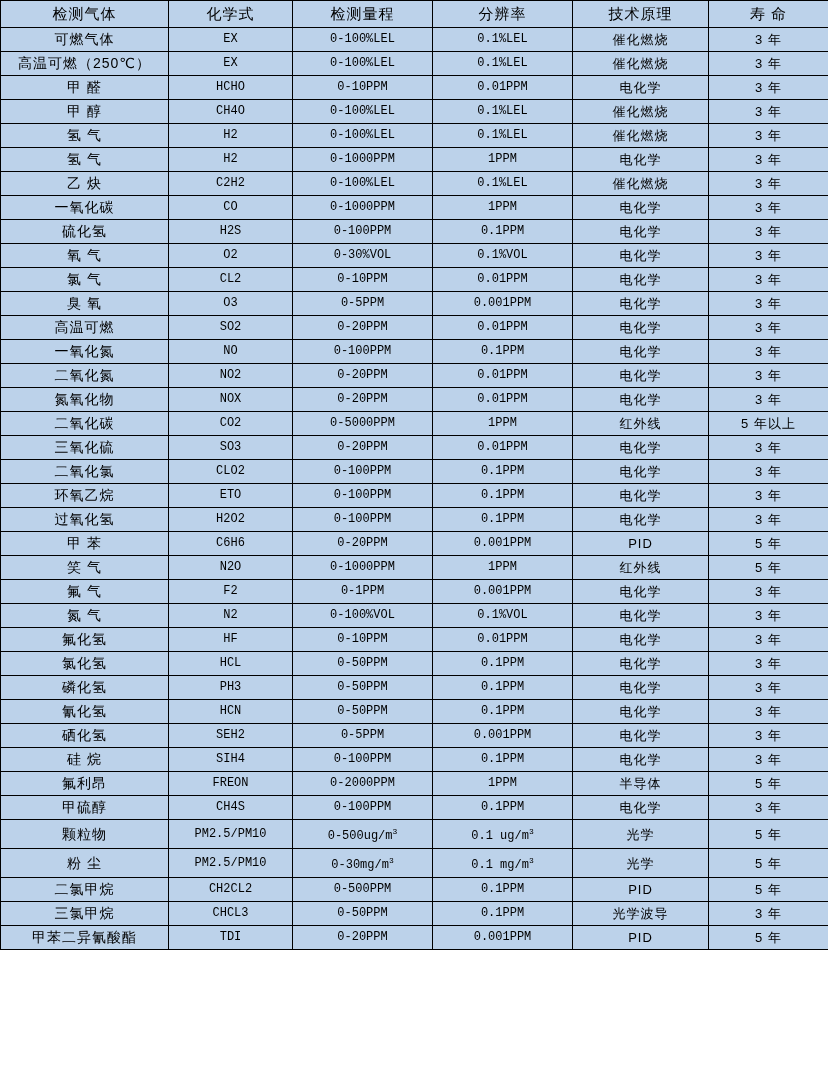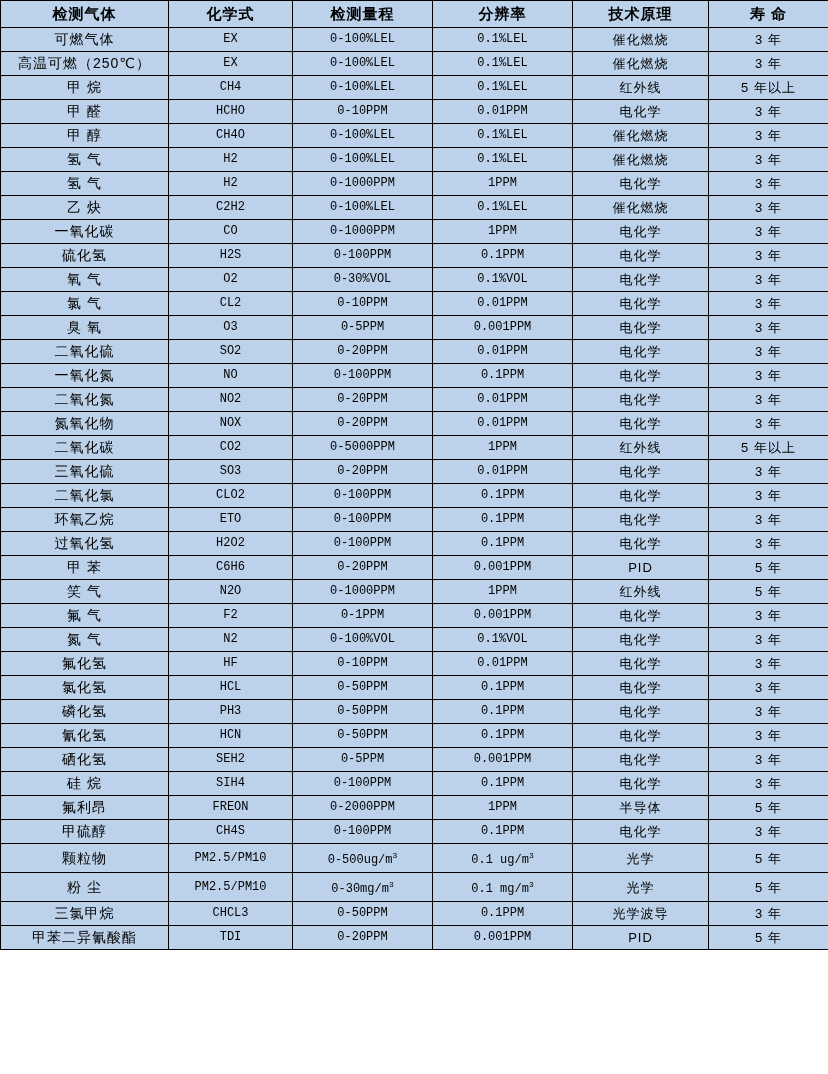--- a/index.html
+++ b/index.html
@@ -33,21 +33,21 @@
     padding: 0;
     height: 23px;
     line-height: 23px;
     overflow: hidden;
     white-space: nowrap;
   }
   table.gas-table thead th {
     height: 26px;
     line-height: 26px;
     font-size: 15px;
-    font-weight: bold;
+    font-weight: normal;
     letter-spacing: 1px;
   }
   table.gas-table td.name {
     font-size: 14px;
     letter-spacing: 1px;
     margin-left: 29px;
   }
   table.gas-table td.formula,
   table.gas-table td.range,
   table.gas-table td.res {
@@ -94,28 +94,20 @@
       </tr>
       <tr>
         <td class="name">高温可燃（250℃）</td>
         <td class="formula">EX</td>
         <td class="range">0-100%LEL</td>
         <td class="res">0.1%LEL</td>
         <td class="tech">催化燃烧</td>
         <td class="life">3 年</td>
       </tr>
       <tr>
-        <td class="name">甲 烷</td>
-        <td class="formula">CH4</td>
-        <td class="range">0-100%LEL</td>
-        <td class="res">0.1%LEL</td>
-        <td class="tech">红外线</td>
-        <td class="life">5 年以上</td>
-      </tr>
-      <tr>
         <td class="name">甲 醛</td>
         <td class="formula">HCHO</td>
         <td class="range">0-10PPM</td>
         <td class="res">0.01PPM</td>
         <td class="tech">电化学</td>
         <td class="life">3 年</td>
       </tr>
       <tr>
         <td class="name">甲 醇</td>
         <td class="formula">CH4O</td>
@@ -182,21 +174,21 @@
       </tr>
       <tr>
         <td class="name">臭 氧</td>
         <td class="formula">O3</td>
         <td class="range">0-5PPM</td>
         <td class="res">0.001PPM</td>
         <td class="tech">电化学</td>
         <td class="life">3 年</td>
       </tr>
       <tr>
-        <td class="name">二氧化硫</td>
+        <td class="name">高温可燃</td>
         <td class="formula">SO2</td>
         <td class="range">0-20PPM</td>
         <td class="res">0.01PPM</td>
         <td class="tech">电化学</td>
         <td class="life">3 年</td>
       </tr>
       <tr>
         <td class="name">一氧化氮</td>
         <td class="formula">NO</td>
         <td class="range">0-100PPM</td>
@@ -366,20 +358,28 @@
       </tr>
       <tr>
         <td class="name">粉 尘</td>
         <td class="formula">PM2.5/PM10</td>
         <td class="range">0-30mg/m<sup>3</sup></td>
         <td class="res">0.1 mg/m<sup>3</sup></td>
         <td class="tech">光学</td>
         <td class="life">5 年</td>
       </tr>
       <tr>
+        <td class="name">二氯甲烷</td>
+        <td class="formula">CH2CL2</td>
+        <td class="range">0-500PPM</td>
+        <td class="res">0.1PPM</td>
+        <td class="tech">PID</td>
+        <td class="life">5 年</td>
+      </tr>
+      <tr>
         <td class="name">三氯甲烷</td>
         <td class="formula">CHCL3</td>
         <td class="range">0-50PPM</td>
         <td class="res">0.1PPM</td>
         <td class="tech">光学波导</td>
         <td class="life">3 年</td>
       </tr>
       <tr>
         <td class="name">甲苯二异氰酸酯</td>
         <td class="formula">TDI</td>

